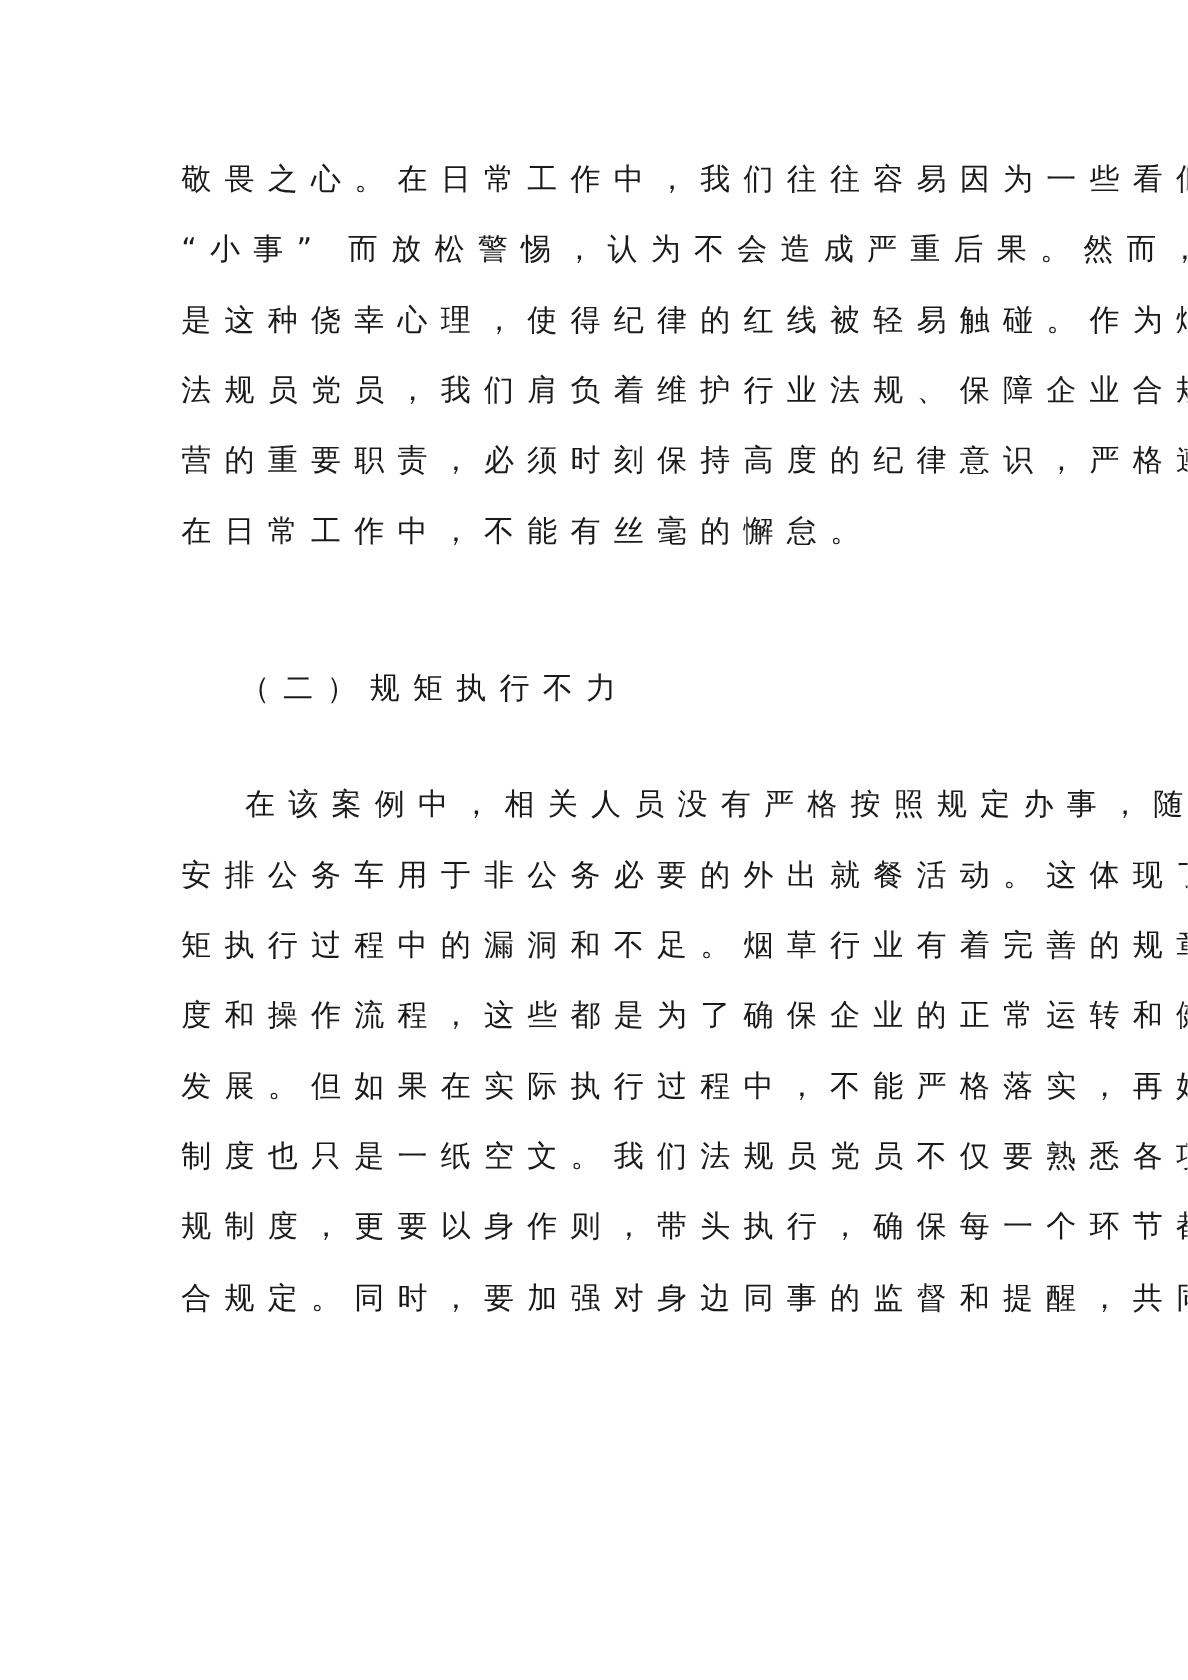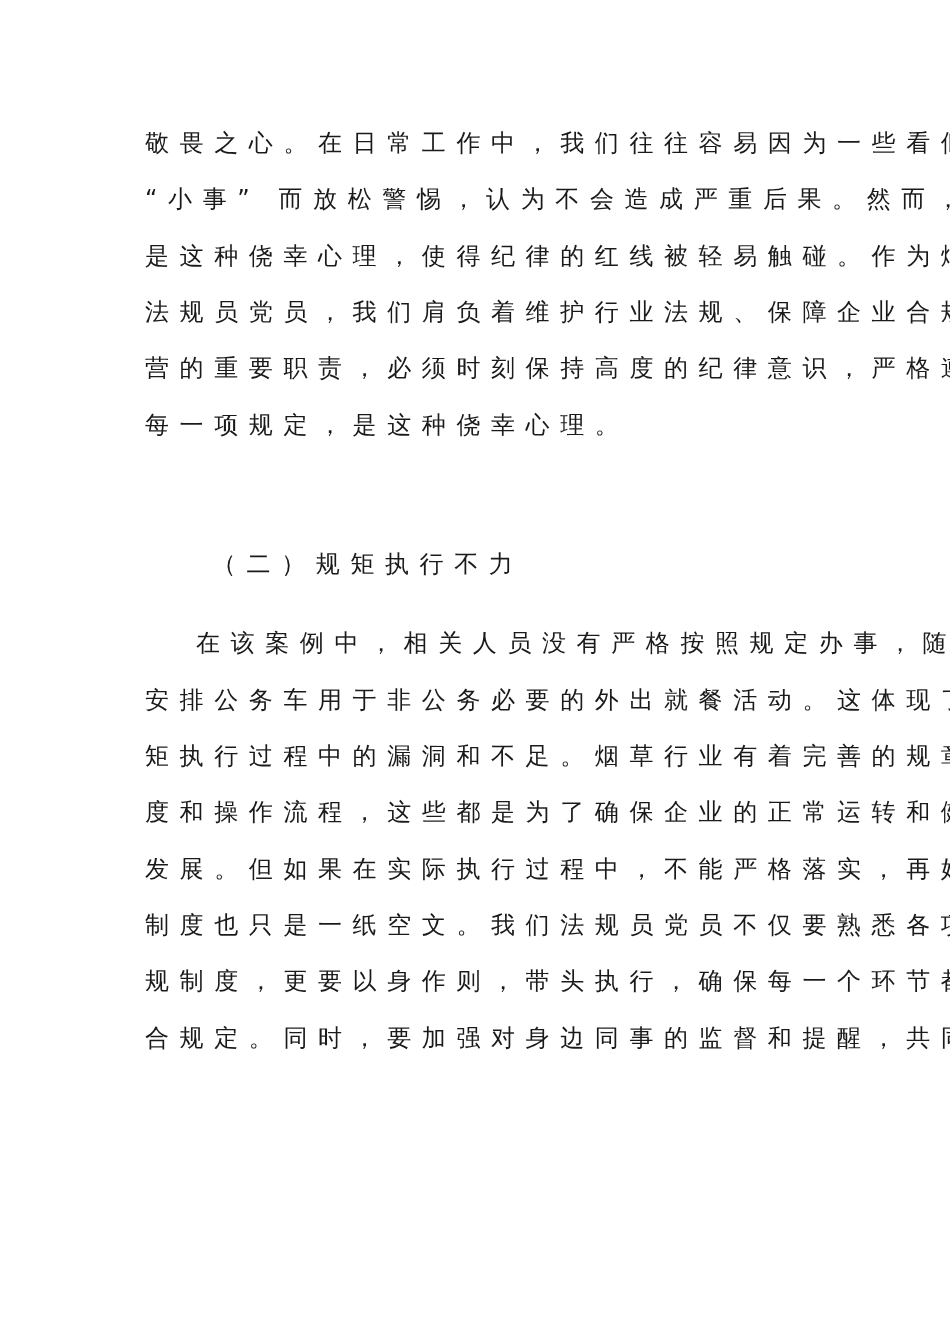--- a/index.html
+++ b/index.html
@@ -31,35 +31,34 @@
       font-size: 24px;
       line-height: 36px;
       letter-spacing: 10.6px;
       white-space: nowrap;
       overflow: visible;
     }
     .indent {
       left: 196px;
     }
     .heading-indent {
-      left: 212px;
-      margin-top: 14px;
+      left: 192px;
     }
   </style>
 </head>
 <body>
 
 <div class="page">
 
   <div class="line" style="top:125px;">敬畏之心。在日常工作中，我们往往容易因为一些看似</div>
   <div class="line" style="top:181px;">“小事” 而放松警惕，认为不会造成严重后果。然而，正</div>
   <div class="line" style="top:238px;">是这种侥幸心理，使得纪律的红线被轻易触碰。作为烟草</div>
   <div class="line" style="top:294px;">法规员党员，我们肩负着维护行业法规、保障企业合规运</div>
   <div class="line" style="top:350px;">营的重要职责，必须时刻保持高度的纪律意识，严格遵守</div>
-  <div class="line" style="top:407px;">每一项规定，是这种侥幸心理。</div>
+  <div class="line" style="top:407px;">在日常工作中，不能有丝毫的懈怠。</div>
 
   <div class="line heading-indent" style="top:532px;">（二）规矩执行不力</div>
 
   <div class="line indent" style="top:625px;">在该案例中，相关人员没有严格按照规定办事，随意</div>
   <div class="line" style="top:682px;">安排公务车用于非公务必要的外出就餐活动。这体现了规</div>
   <div class="line" style="top:738px;">矩执行过程中的漏洞和不足。烟草行业有着完善的规章制</div>
   <div class="line" style="top:794px;">度和操作流程，这些都是为了确保企业的正常运转和健康</div>
   <div class="line" style="top:851px;">发展。但如果在实际执行过程中，不能严格落实，再好的</div>
   <div class="line" style="top:907px;">制度也只是一纸空文。我们法规员党员不仅要熟悉各项法</div>
   <div class="line" style="top:963px;">规制度，更要以身作则，带头执行，确保每一个环节都符</div>

